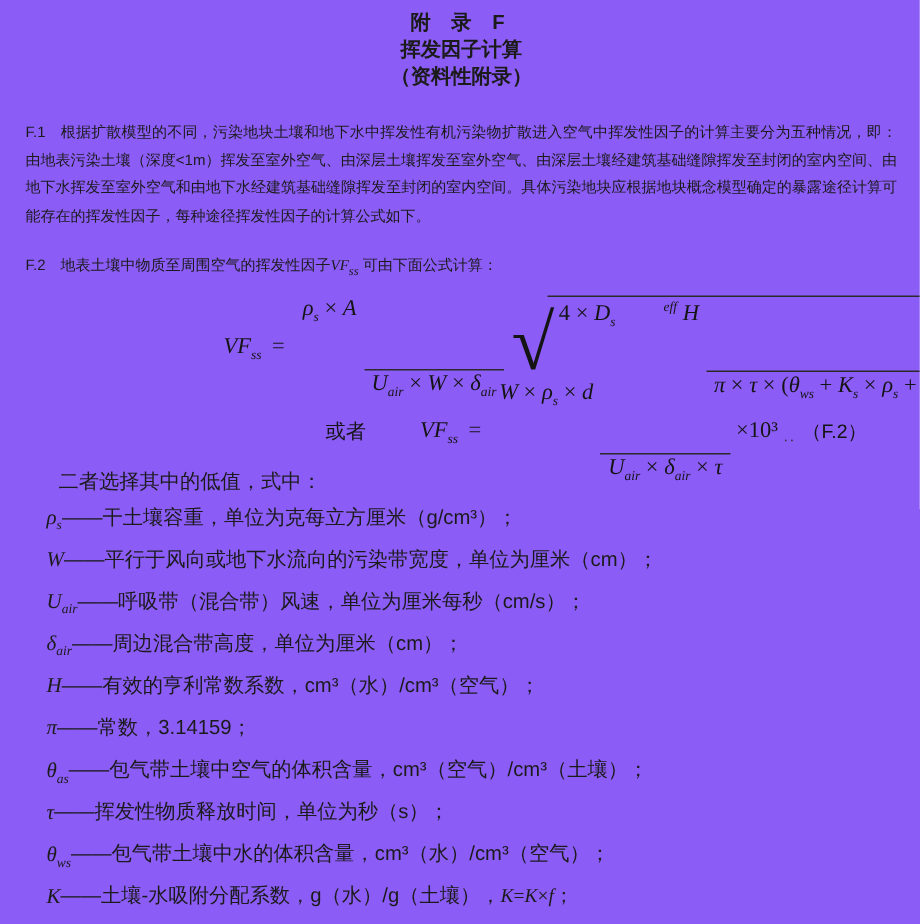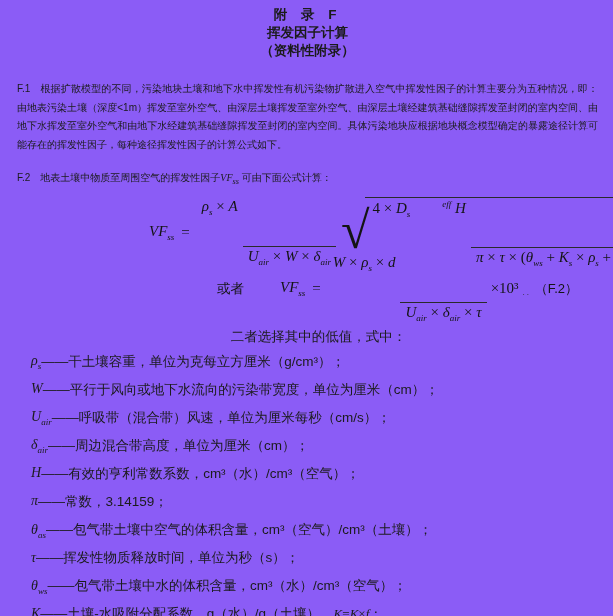--- a/index.html
+++ b/index.html
@@ -41,21 +41,21 @@
   .radicand { border-top:1.4px solid #2a2a2a; padding:1px 6px 0 3px; }
   .mult { margin-left:4px; }
   .leader-dots {
     flex:1; overflow:hidden; white-space:nowrap;
     font-size:9px; letter-spacing:2px; color:#2a2a2a;
     margin:6px 4px 0; align-self:center;
   }
   .formula-label { font-size:13px; white-space:nowrap; padding-right:20px; font-family:"Liberation Sans", sans-serif; }
   .huozhe { font-family:"Liberation Sans", sans-serif; font-size:13.5px; margin-right:36px; }
   
-  .lowval { margin:16px 0 0 22px; font-size:13.5px; line-height:18.6px;text-align:center; }
+  .lowval { margin:1px 0 0 22px; font-size:13.5px; line-height:18.6px; }
   .defs { margin-top:1px; margin-left:14px; }
   .def-row { font-size:13.5px; line-height:18.6px; white-space:nowrap; }
   .def-sym { font-family:"Liberation Serif", serif; font-style:italic; font-size:14px; }
   .def-sym .sym-sub { font-size:9px; }
   .def-sym .sym-sup { font-size:9px; font-style:italic; }
   .def-tail { font-family:"Liberation Serif", serif; font-size:13px; }
   .def-tail i { font-style:italic; }
 </style>
 </head>
 <body>

